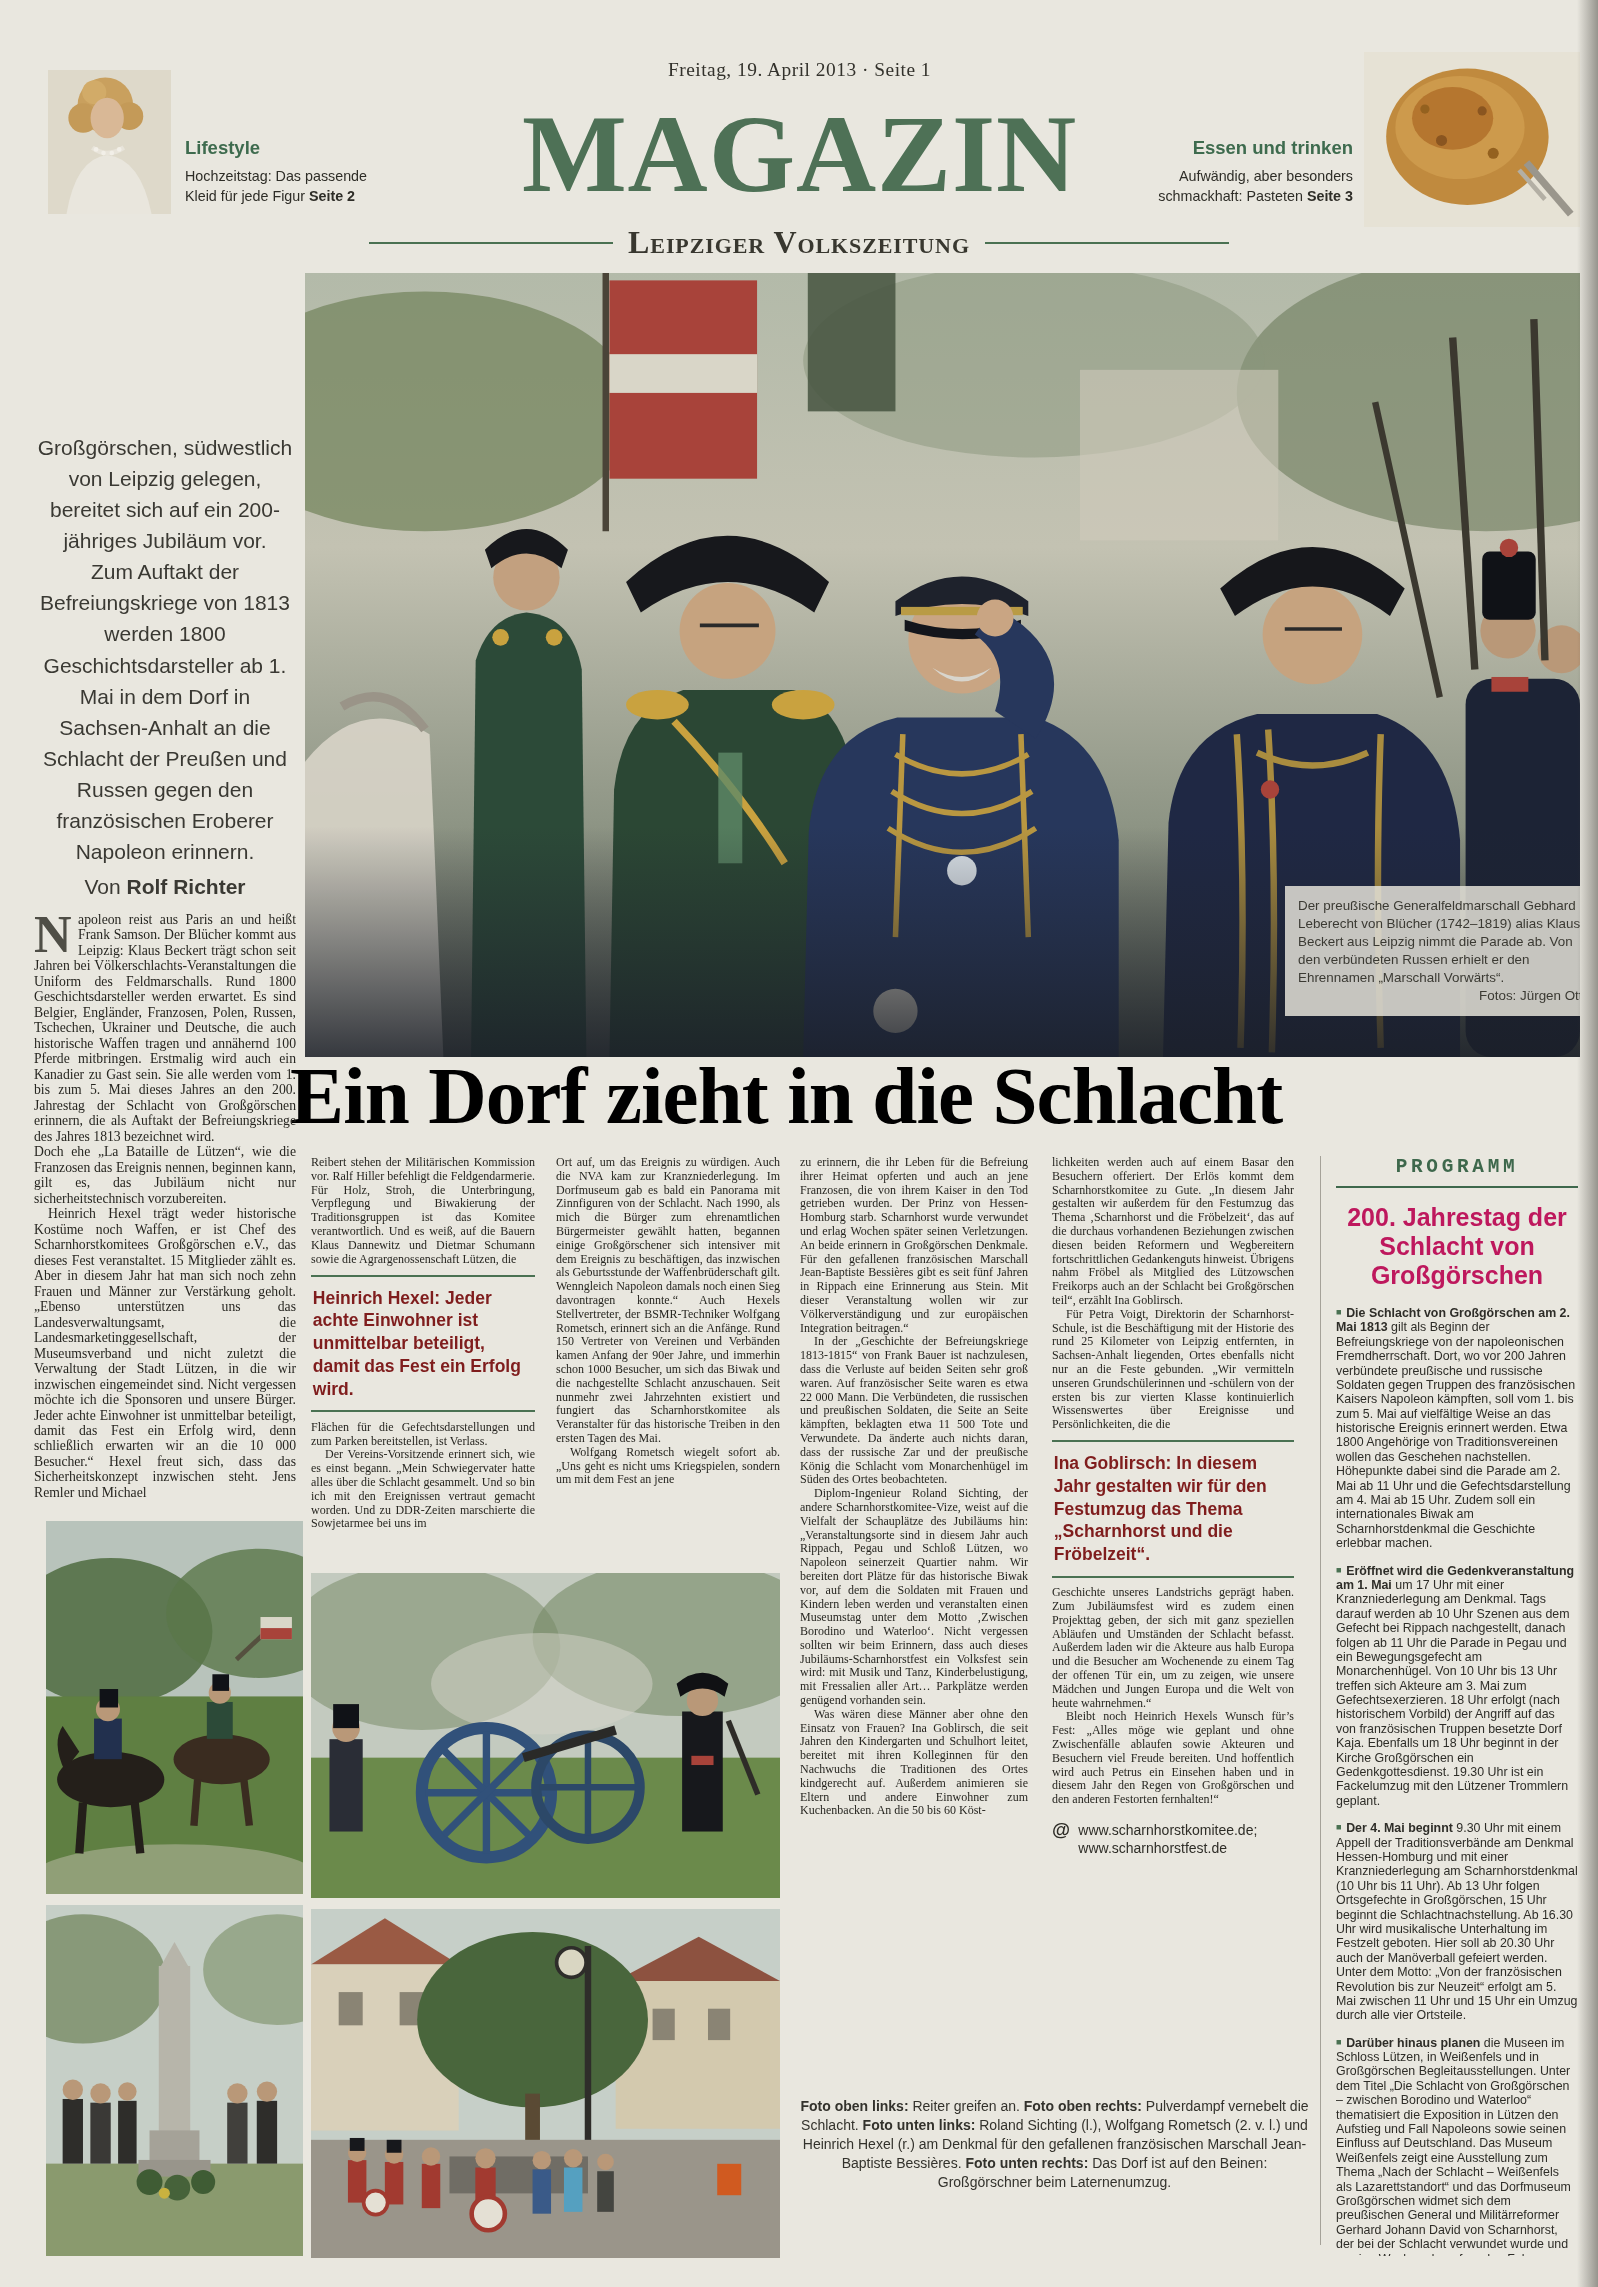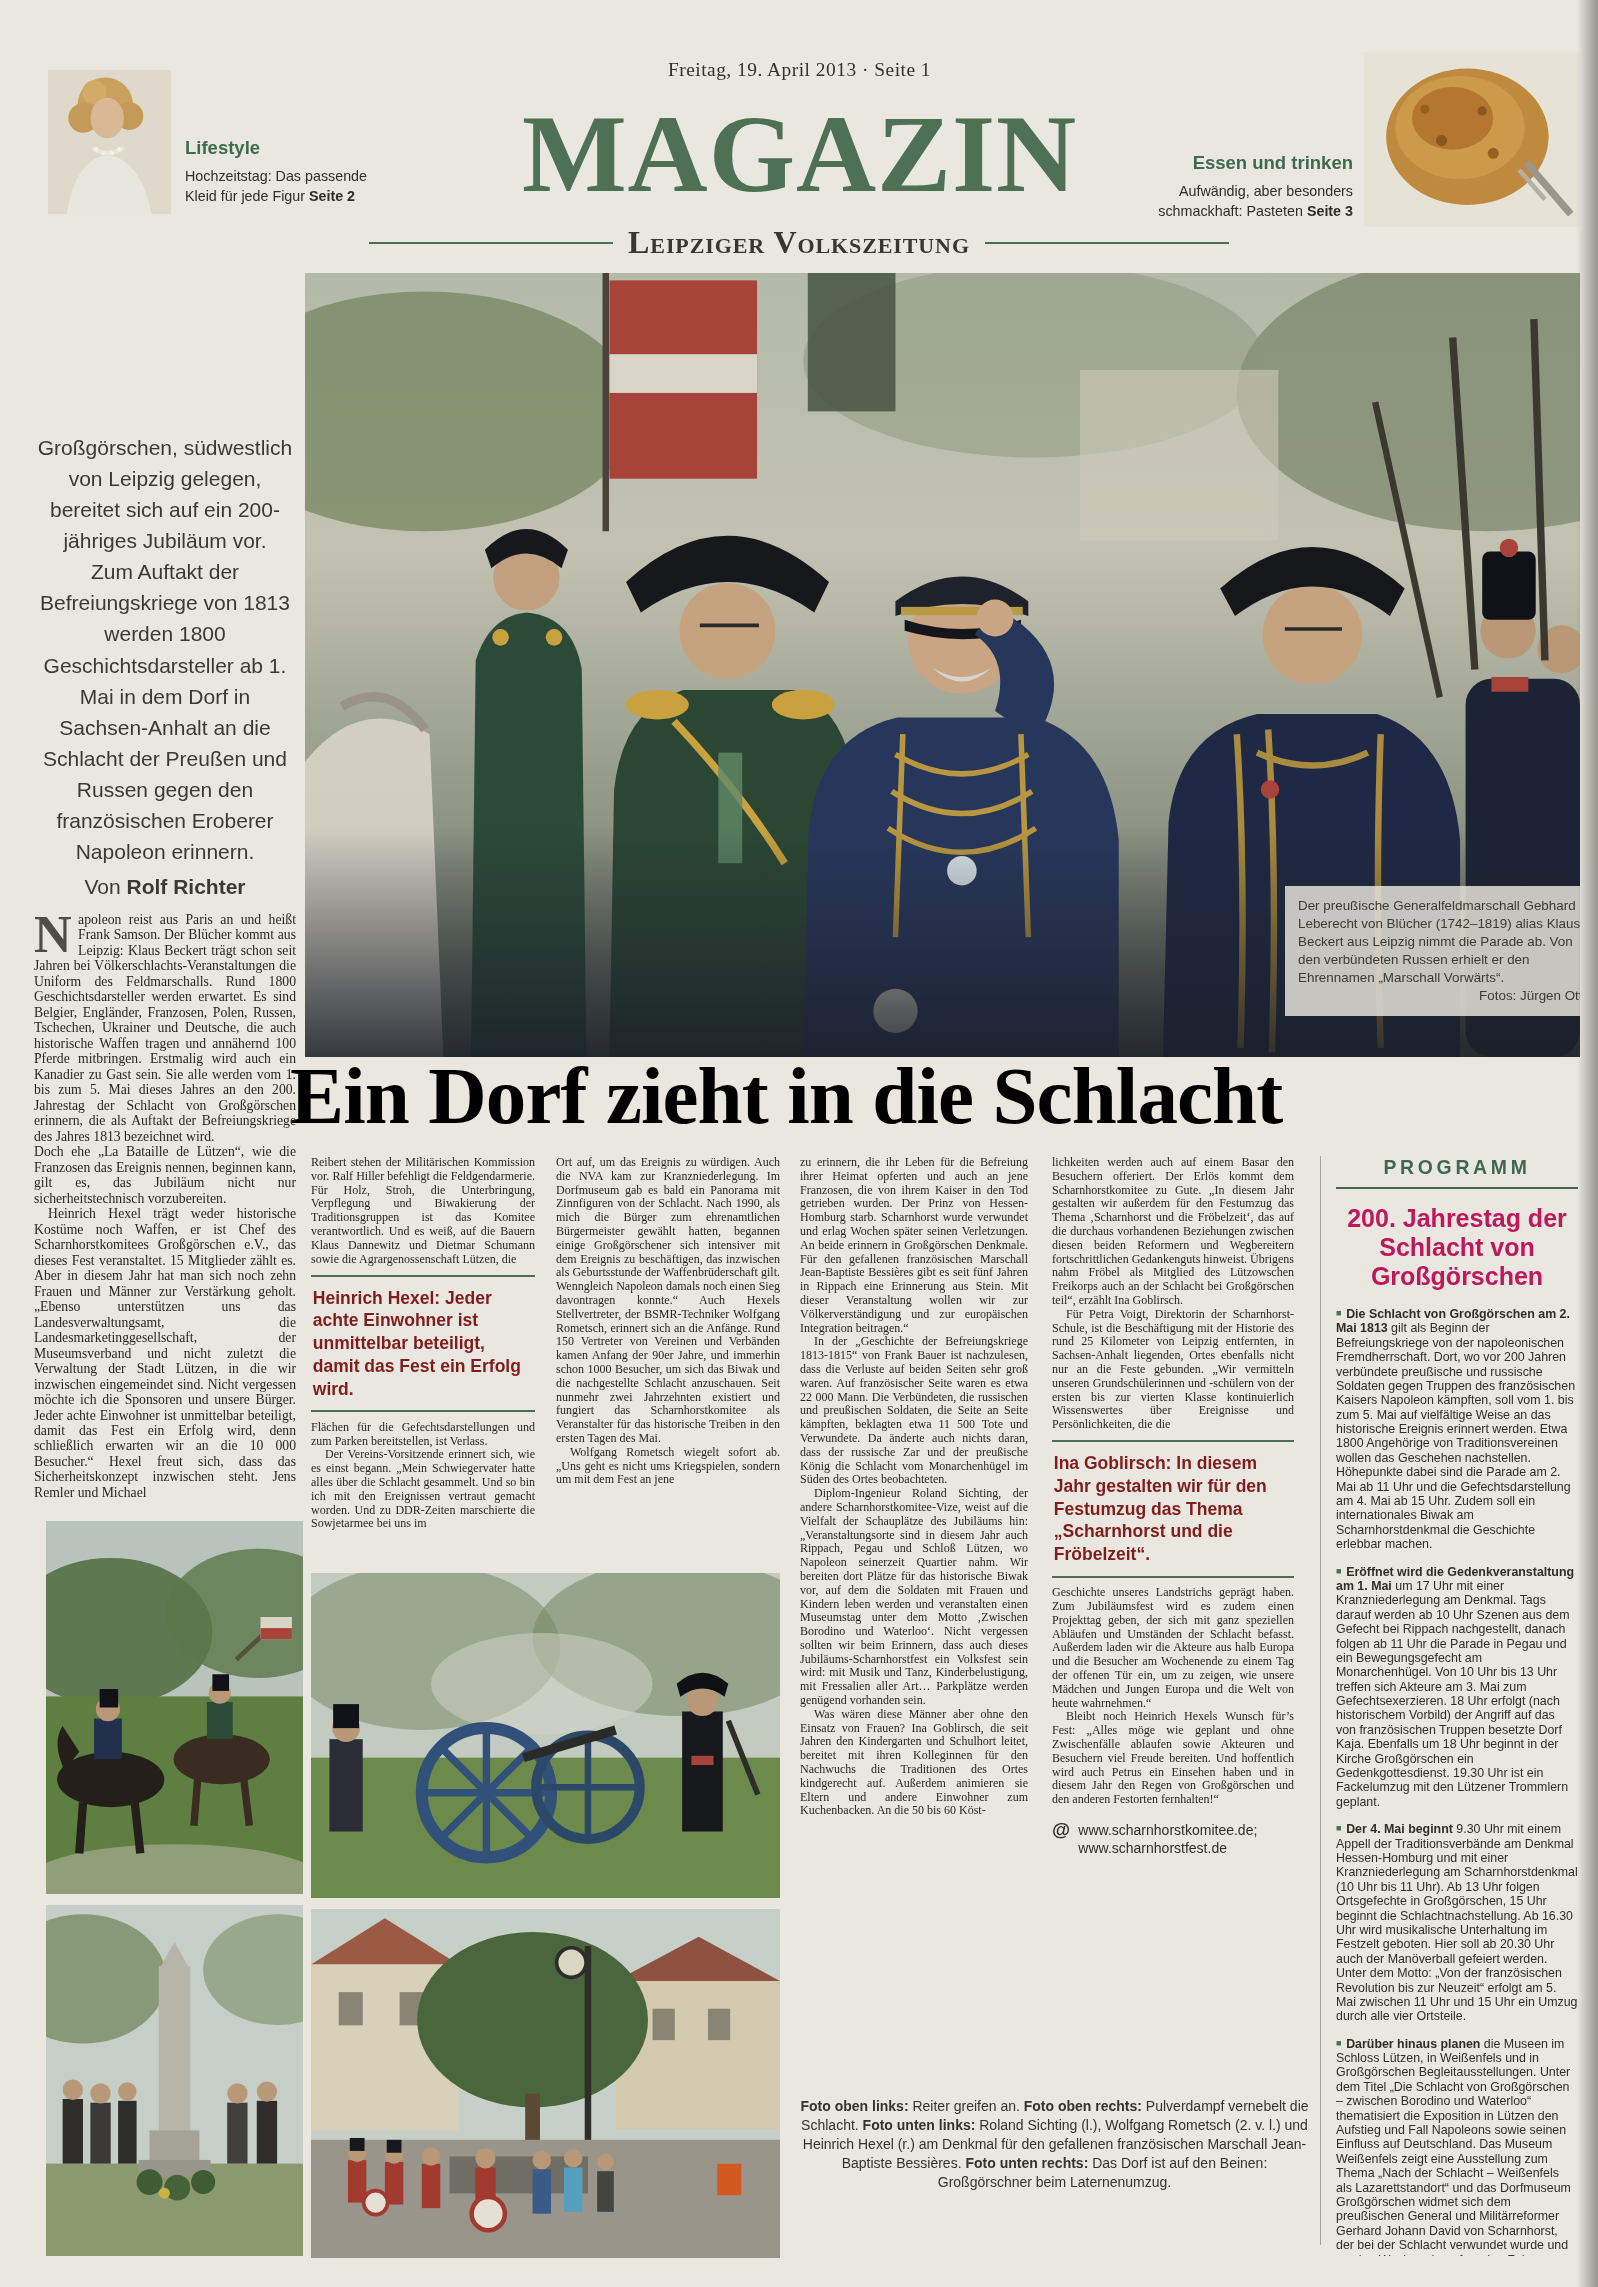--- a/index.html
+++ b/index.html
@@ -58,21 +58,21 @@
   .photo-captions{left:800px;top:2097px;width:509px;font-family:"Liberation Sans",sans-serif;
                   font-size:14px;line-height:1.35;color:#33322c;text-align:center;}
   .photo-captions b{font-weight:700;}
 
   .vrule{left:1320px;top:1156px;width:0.9px;height:1089px;background:#a5a299;}
 
   
   .program{left:1336px;top:1156px;width:242px;height:1100px;overflow:hidden;
            font-family:"Liberation Sans",sans-serif;}
   .prog-kicker{font-weight:700;font-size:19.4px;letter-spacing:3.7px;color:#3e684c;text-align:center;
-               padding-bottom:8.3px;border-bottom:2.8px solid #3e684c;margin-bottom:14.8px;}
+               padding-bottom:8.3px;border-bottom:2.8px solid #3e684c;margin-bottom:14.8px;font-family:Liberation Mono, monospace;}
   .prog-title{font-weight:700;font-size:25px;line-height:1.15;color:#be185d;text-align:center;margin:0 0 16.6px;}
   .prog-items .prog-item{margin:0 0 13px;font-size:12.4px;line-height:1.16;color:#2e2d28;text-align:left;}
   .prog-items .sq{color:#4a7152;font-size:9.2px;margin-right:4.6px;vertical-align:1.8px;}
   .prog-items b{font-weight:700;}
 
   .edge-shadow{right:0;top:0;width:22px;height:100%;
                background:linear-gradient(to right, rgba(60,58,52,0), rgba(60,58,52,.5));}
 </style>
 </head>
 <body>
@@ -102,21 +102,21 @@
         <circle cx="60" cy="90" r="2.5" fill="#f2efe8"></circle>
       <circle cx="69" cy="90" r="2.5" fill="#f2efe8"></circle>
         <circle cx="77" cy="86" r="2.5" fill="#f2efe8"></circle>
     </svg>
   </div>
   <div class="abs teaser" style="left:185px;top:137px;width:249px;">
     <div class="section">Lifestyle</div>
     <div class="tline">Hochzeitstag: Das passende</div>
     <div class="tline"><span>Kleid für jede Figur </span><span class="pref">Seite 2</span></div>
   </div>
-  <div class="abs teaser teaser-right" style="left:1131px;top:137px;width:222px;margin-top:15px;">
+  <div class="abs teaser teaser-right" style="left:1131px;top:137px;width:222px;">
     <div class="section">Essen und trinken</div>
     <div class="tline">Aufwändig, aber besonders</div>
     <div class="tline"><span>schmackhaft: Pasteten </span><span class="pref">Seite 3</span></div>
   </div>
   <div class="abs imgbox" style="left:1364px;top:52px;width:216px;height:175px;">
     <svg viewBox="0 0 234 190" preserveAspectRatio="none">
       <rect width="234" height="190" fill="#e6e2d5"></rect>
       <ellipse cx="112" cy="92" rx="88" ry="74" fill="#c08a3e"></ellipse>
       <ellipse cx="104" cy="82" rx="70" ry="56" fill="#cd9a4c"></ellipse>
       <ellipse cx="96" cy="72" rx="44" ry="34" fill="#b5762f"></ellipse>

